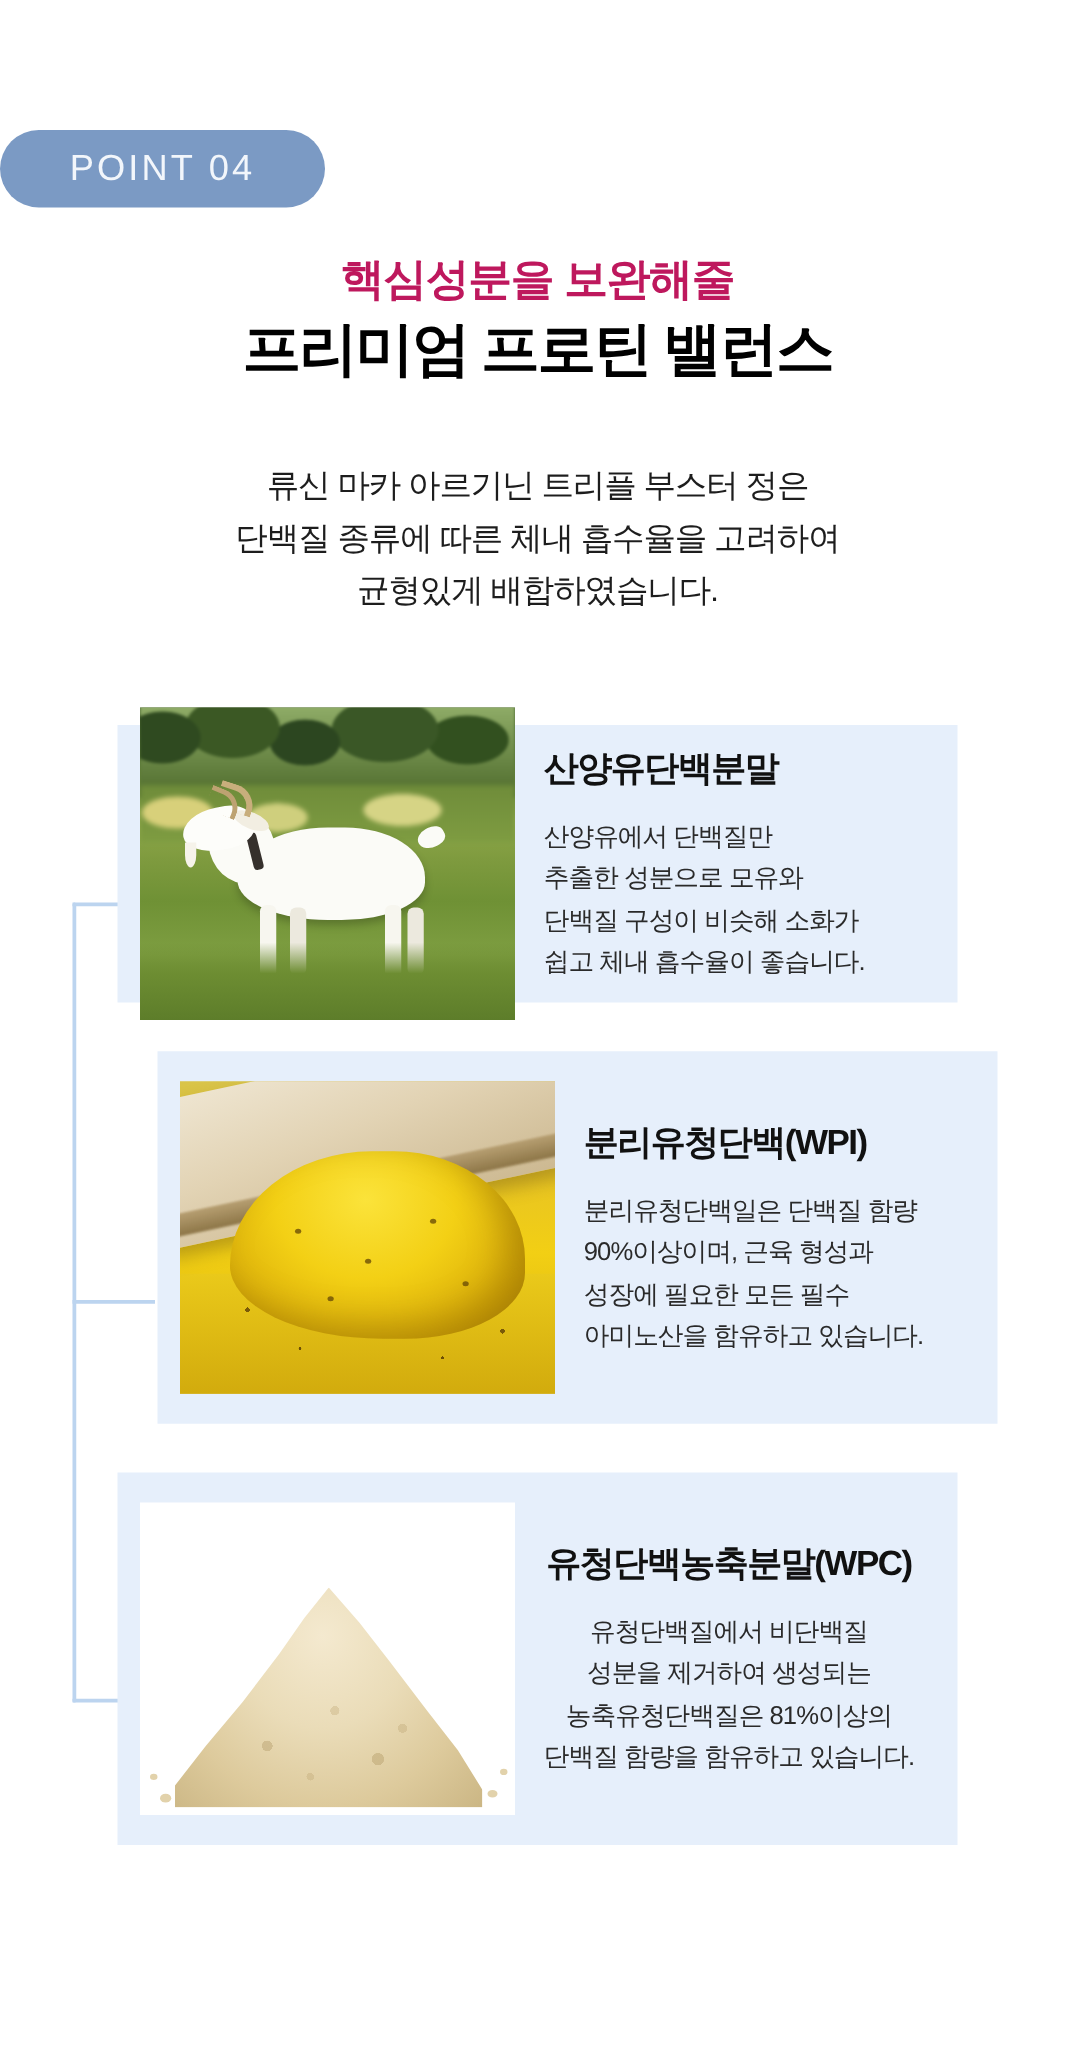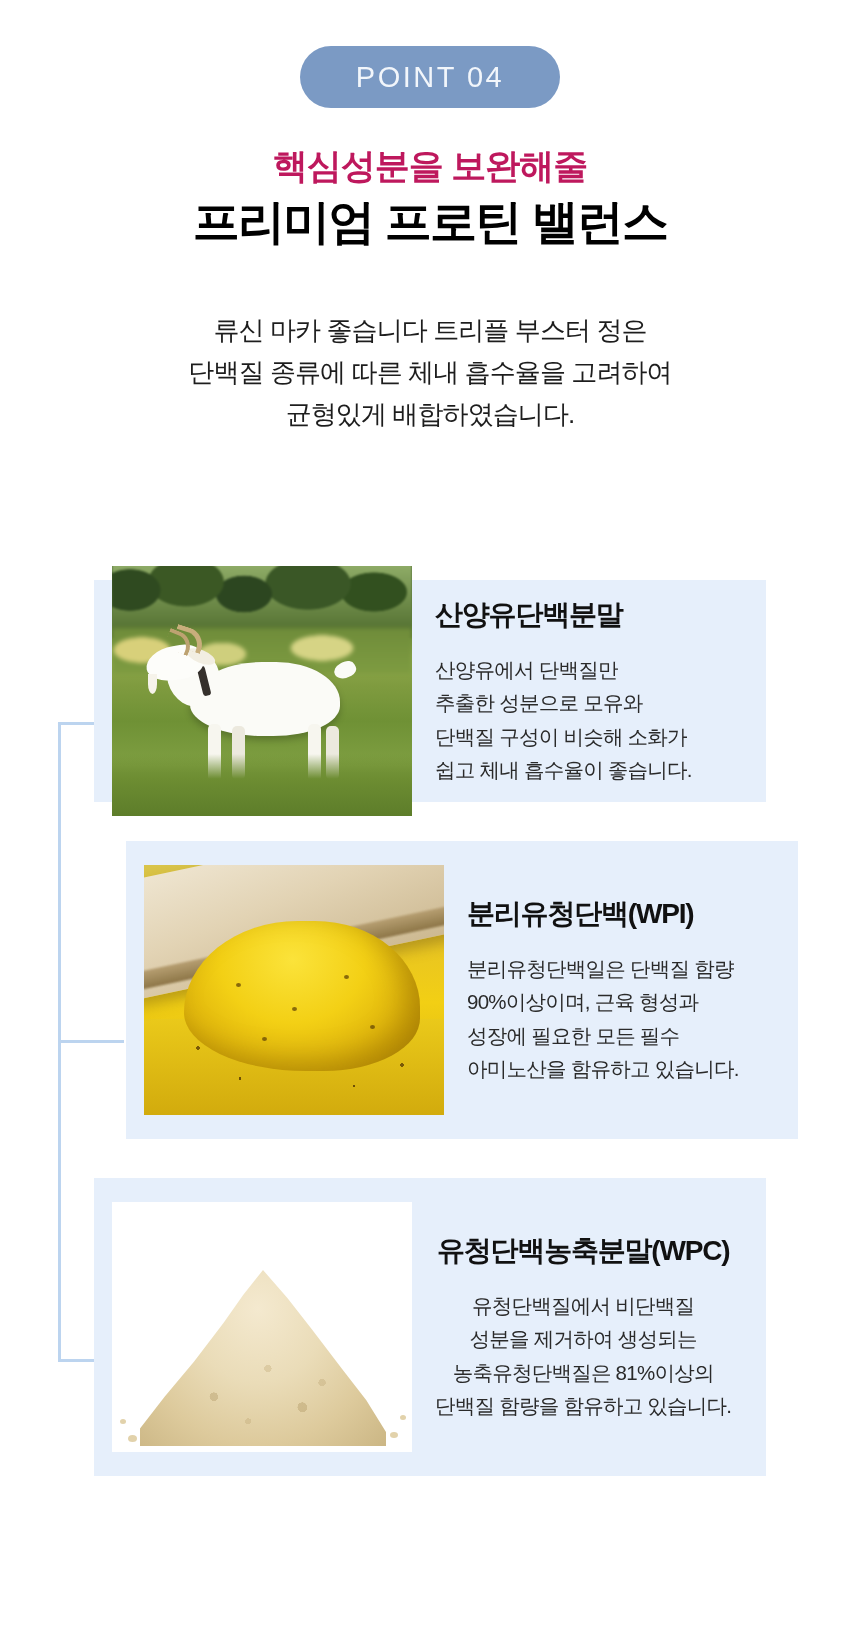--- a/index.html
+++ b/index.html
@@ -12,22 +12,22 @@
     font-family: "Liberation Sans", "DejaVu Sans", sans-serif;
     color: #1b1b1b;
     overflow: hidden;
     position: relative;
   }
 
   
   .page { position: relative; width: 860px; height: 1643px; }
 
   .point-badge-wrap {
-    display: flex; justify-content: center;
-    padding-top: 46px;
+    display: flex; 
+    padding-top: 104px;
   }
   .point-badge {
     background: #7b9ac4;
     color: #f2f6fb;
     border-radius: 34px;
     width: 260px;
     height: 62px;
     display: flex;
     align-items: center;
     justify-content: center;
@@ -44,20 +44,21 @@
     color: #be185d;
     line-height: 1.25;
   }
   .headline-main {
     font-size: 47px;
     font-weight: 900;
     letter-spacing: -1.8px;
     color: #000;
     line-height: 1.2;
     margin-top: 6px;
+    font-family: Liberation Serif, serif;
   }
 
   .intro {
     text-align: center;
     margin-top: 59px;
     font-size: 26px;
     line-height: 1.62;
     letter-spacing: -0.9px;
     font-weight: 400;
     color: #1d1d1d;
@@ -329,21 +330,21 @@
   <div class="point-badge-wrap">
     <div class="point-badge">POINT 04</div>
   </div>
 
   <div class="headline-wrap">
     <div class="headline-sub">핵심성분을 보완해줄</div>
     <div class="headline-main">프리미엄 프로틴 밸런스</div>
   </div>
 
   <div class="intro">
-    <div>류신 마카 좋습니다 트리플 부스터 정은</div>
+    <div>류신 마카 아르기닌 트리플 부스터 정은</div>
     <div>단백질 종류에 따른 체내 흡수율을 고려하여</div>
     <div>균형있게 배합하였습니다.</div>
   </div>
 
   <div class="connector">
     <div class="conn-v"></div>
     <div class="conn-h b1"></div>
     <div class="conn-h b2"></div>
     <div class="conn-h b3"></div>
   </div>

